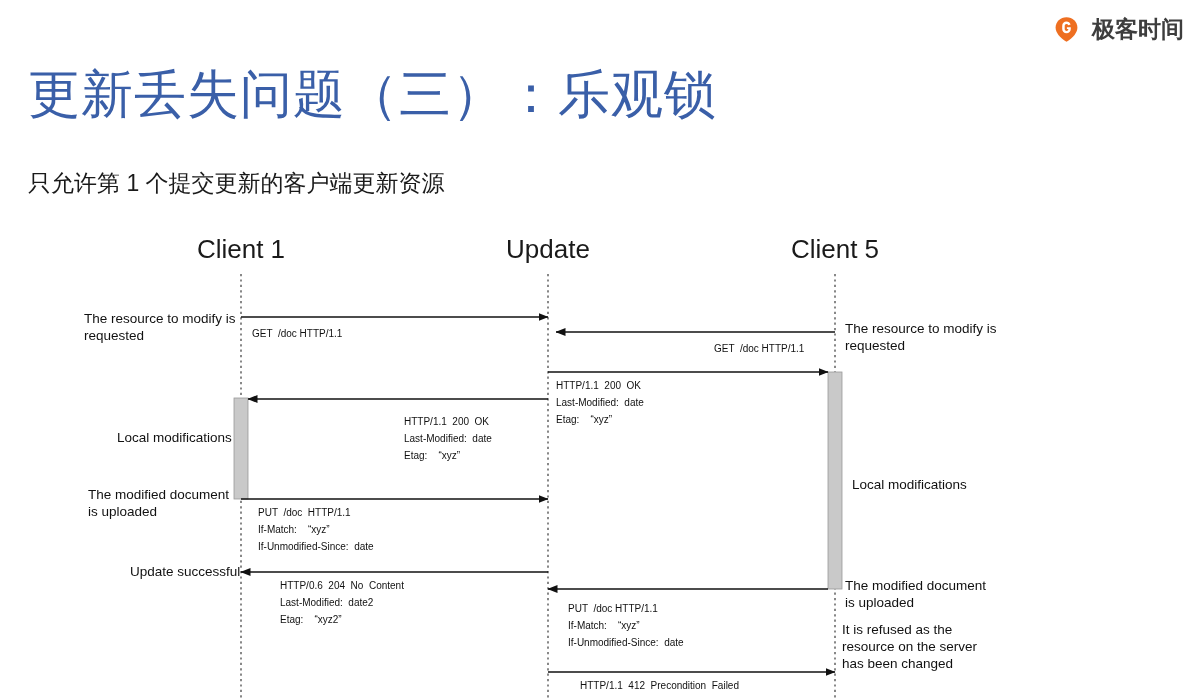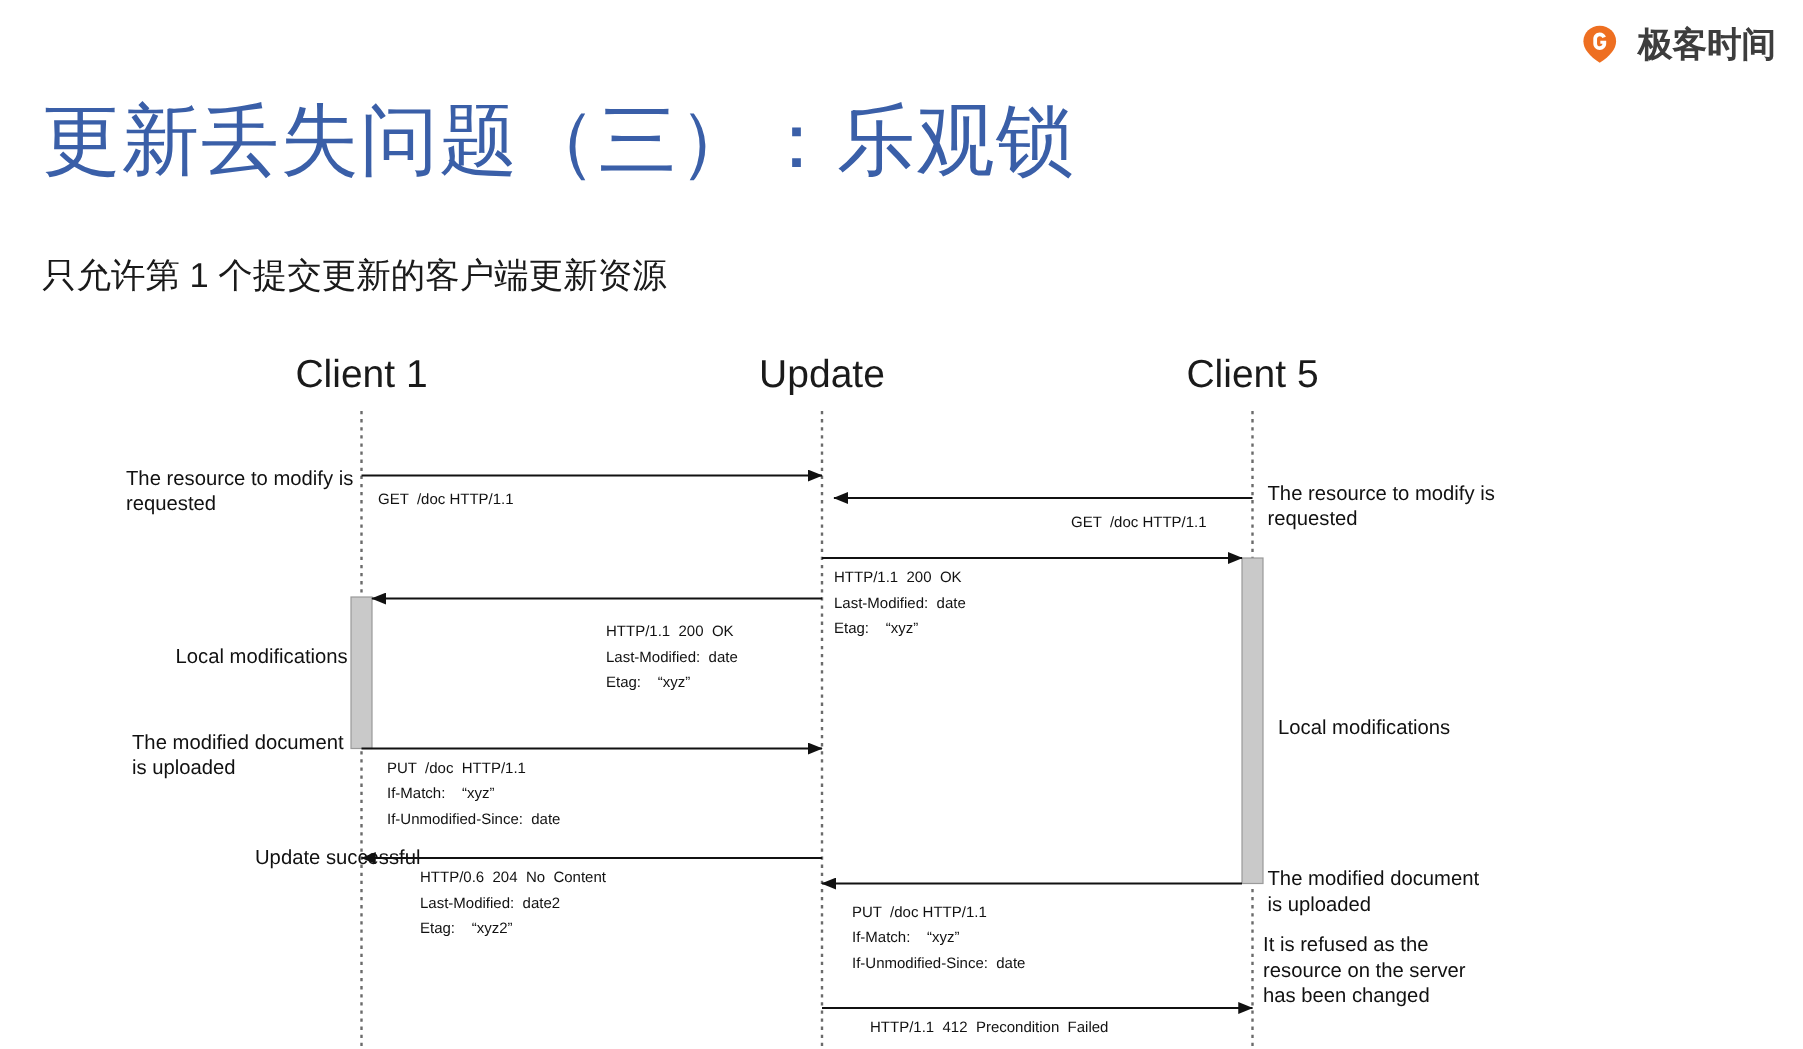--- a/index.html
+++ b/index.html
@@ -205,15 +205,15 @@
 
   <div class="note-text" style="left:852px; top:464px;">Local modifications</div>
 
   <div class="note-text" style="left:845px; top:565px;">The modified document
 is uploaded</div>
 
   <div class="note-text" style="left:842px; top:609px;">It is refused as the
 resource on the server
 has been changed</div>
 
-  <div class="note-text" style="left:130px; top:551px;margin-left:40px;">Update successful</div>
+  <div class="note-text" style="left:130px; top:551px;">Update successful</div>
 
 </div>
 
 </body></html>

